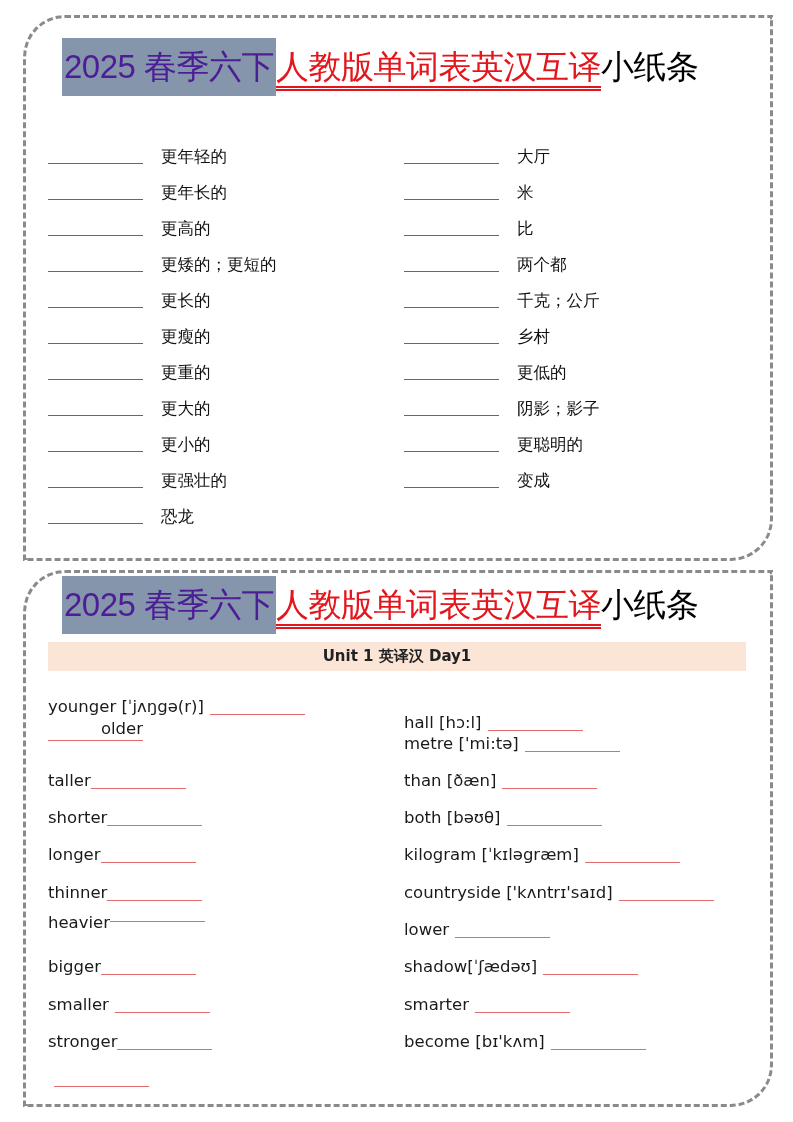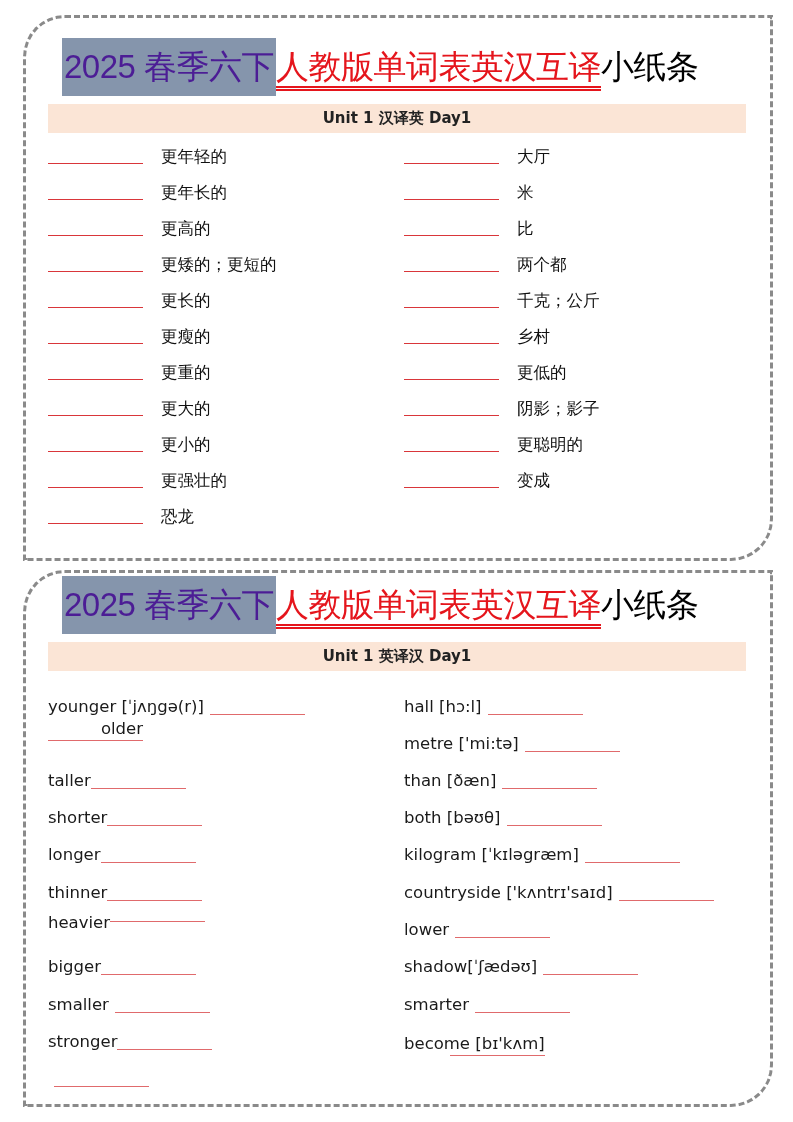--- a/index.html
+++ b/index.html
@@ -41,21 +41,20 @@
 </style>
 </head>
 <body>
 
 <div class="card c1">
   <div class="title">
     <span class="t-grey">2025 春季六下</span>
       <span class="t-red">人教版单词表英汉互译</span>
       <span class="t-black">小纸条</span>
   </div>
-  <div class="band">Unit 1   汉译英  Day1</div>
 
   <div class="zh-list">
 
     <div class="zh-row" style="left:0;top:0px;">
         <span class="blank"></span>
         <span class="word">更年轻的</span>
       </div>
     <div class="zh-row" style="left:0;top:36px;">
         <span class="blank"></span>
         <span class="word">更年长的</span>
@@ -187,21 +186,21 @@
         <span class="blank" style="margin-left:6px;"></span>
       </div>
     <div class="en-row" style="left:0;top:335px;">
         <span class="word">stronger</span>
         <span class="blank"></span>
       </div>
     <div class="en-row" style="left:0;top:372px;">
         <span class="blank" style="margin-left:6px;"></span>
       </div>
 
-    <div class="en-row" style="left:356px;top:0px;">
+    <div class="en-row" style="left:356px;top:16px;">
         <span class="word">hall [hɔ:l] </span>
         <span class="blank" style="margin-left:6px;"></span>
       </div>
     <div class="en-row" style="left:356px;top:37px;">
         <span class="word">metre ['mi:tə] </span>
         <span class="blank" style="margin-left:6px;"></span>
       </div>
     <div class="en-row" style="left:356px;top:74px;">
         <span class="word">than [ðæn] </span>
         <span class="blank" style="margin-left:6px;"></span>
@@ -223,18 +222,18 @@
         <span class="blank" style="margin-left:6px;"></span>
       </div>
     <div class="en-row" style="left:356px;top:260px;">
         <span class="word">shadow[ˈʃædəʊ] </span>
         <span class="blank" style="margin-left:6px;"></span>
       </div>
     <div class="en-row" style="left:356px;top:298px;">
         <span class="word">smarter </span>
         <span class="blank" style="margin-left:6px;"></span>
       </div>
-    <div class="en-row" style="left:356px;top:352px;flex-direction:column;">
+    <div class="en-row" style="left:356px;top:335px;">
         <span class="word">become [bɪ'kʌm] </span>
         <span class="blank" style="margin-left:6px;"></span>
       </div>
   </div>
 </div>
 
 </body></html>

